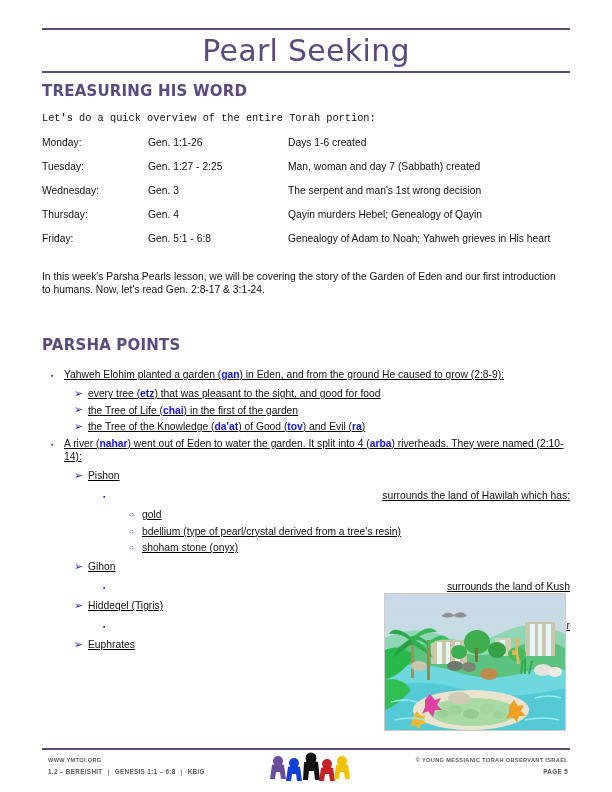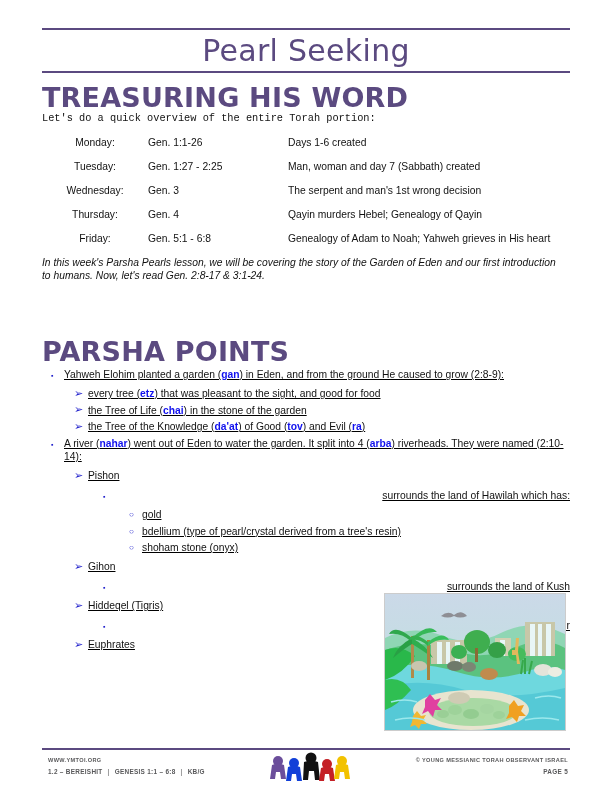--- a/index.html
+++ b/index.html
@@ -43,21 +43,21 @@
     letter-spacing: 0.3px;
     font-weight: normal;
     margin: 2px 0 1px 0;
     font-family: "DejaVu Sans", sans-serif;
   }
 
   
   .section-heading {
     position: absolute;
     color: #5B4A80;
-    font-size: 27px;
+    font-size: 15px;
     font-weight: bold;
     letter-spacing: 0.2px;
     font-family: "DejaVu Sans", sans-serif;
   }
   #h-treasuring { left: 42px; top: 82px; }
   #h-parsha     { left: 42px; top: 336px; }
 
   
   .body-text {
     font-size: 10.3px;
@@ -81,30 +81,29 @@
     width: 525px;
     border-collapse: collapse;
   }
   .schedule td {
     vertical-align: top;
     padding: 0 0 11px 0;
     font-size: 10.3px;
     line-height: 13px;
     color: #111111;
   }
-  .col-day  { width: 106px; text-align: center; }
+  .col-day  { width: 106px; }
   .col-ref  { width: 140px; }
   .col-desc { width: 279px; }
 
   #para-week {
     position: absolute;
     left: 42px;
-    top: 256px;
+    top: 270px;
     width: 520px;
-    font-style: italic;
   }
 
   
   .points {
     position: absolute;
     left: 42px;
     top: 368px;
     width: 528px;
     text-decoration: underline;
   }
@@ -268,21 +267,21 @@
       <span>Yahweh Elohim planted a garden (</span><span class="heb">gan</span><span>) in Eden, and from the ground He caused to grow (2:8-9):</span>
     </div>
 
     <div class="lvl2 gap-small">
       <span class="bullet b-arrow">➢</span>
       <span>every tree (</span><span class="heb">etz</span><span>) that was pleasant to the sight, and good for food</span>
     </div>
 
     <div class="lvl2">
       <span class="bullet b-arrow">➢</span>
-      <span>the Tree of Life (</span><span class="heb">chai</span><span>) in the stone of the garden</span>
+      <span>the Tree of Life (</span><span class="heb">chai</span><span>) in the first of the garden</span>
     </div>
 
     <div class="lvl2">
       <span class="bullet b-arrow">➢</span>
       <span>the Tree of the Knowledge (</span><span class="heb">da'at</span><span>) of Good (</span><span class="heb">tov</span><span>) and Evil (</span><span class="heb">ra</span><span>)</span>
     </div>
 
     <div class="lvl1 gap-before">
       <span class="bullet b-square">▪</span>
       <span>A river (</span><span class="heb">nahar</span><span>) went out of Eden to water the garden. It split into 4 (</span><span class="heb">arba</span><span>) riverheads. They were named (2:10-14):</span>

